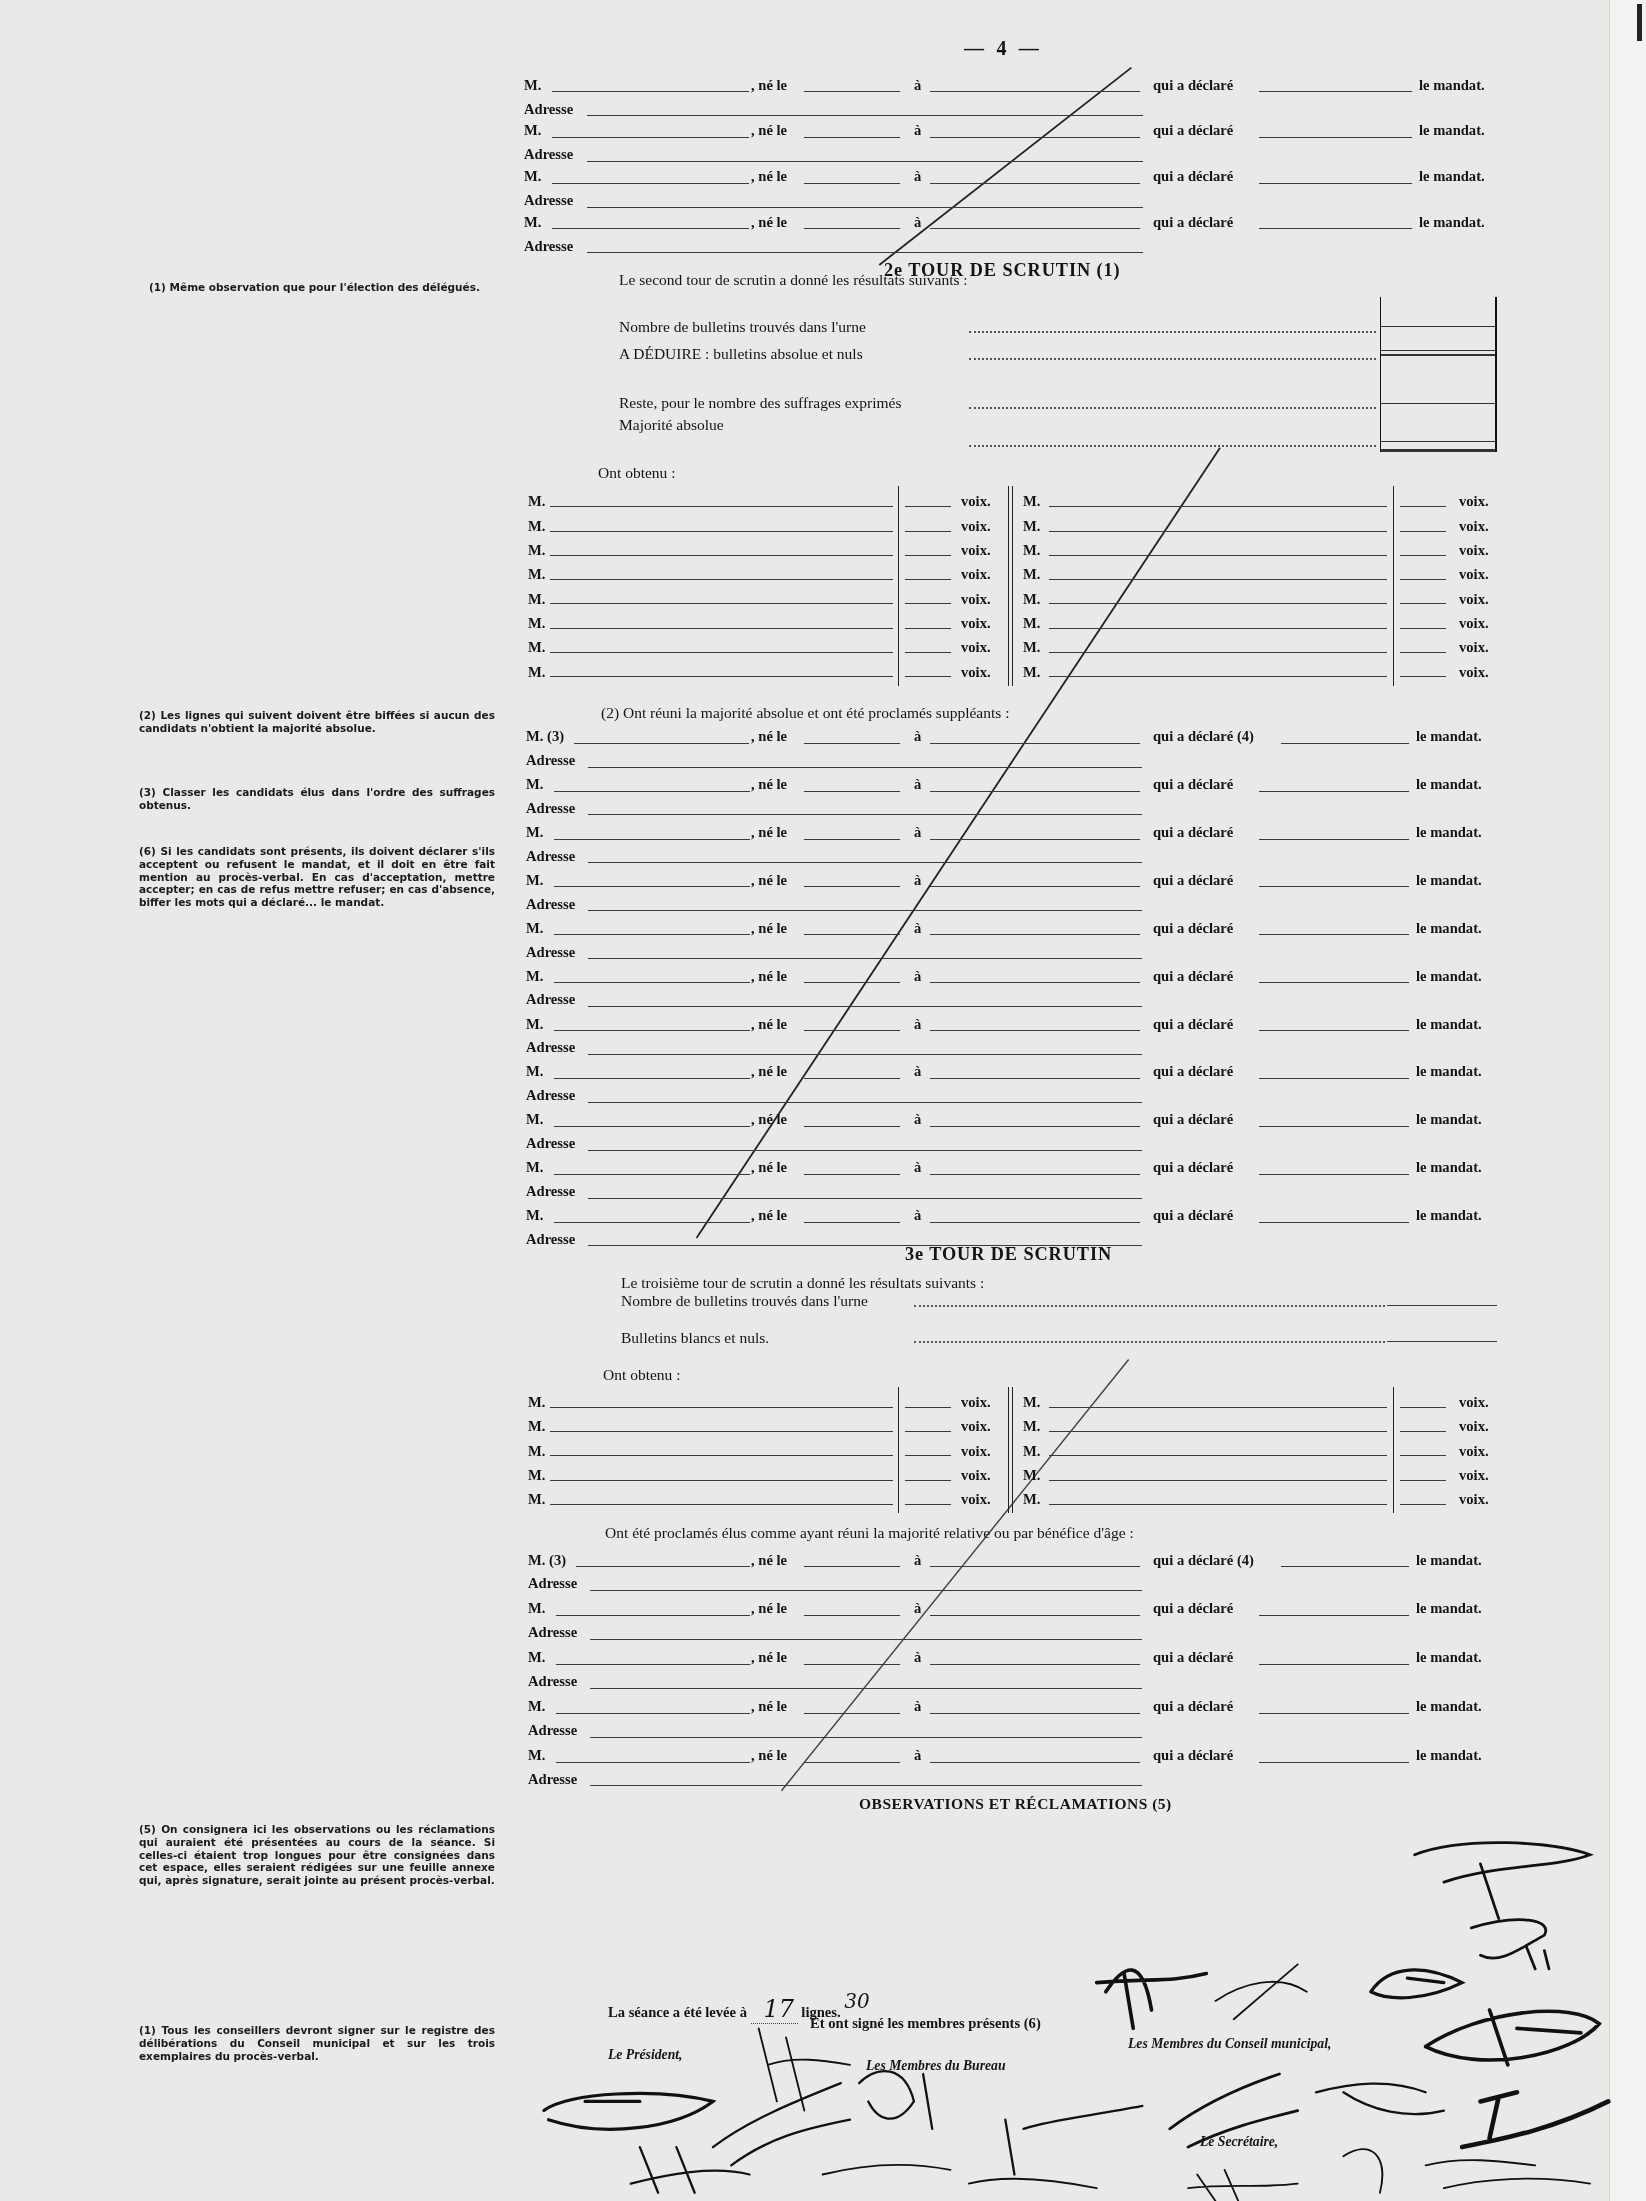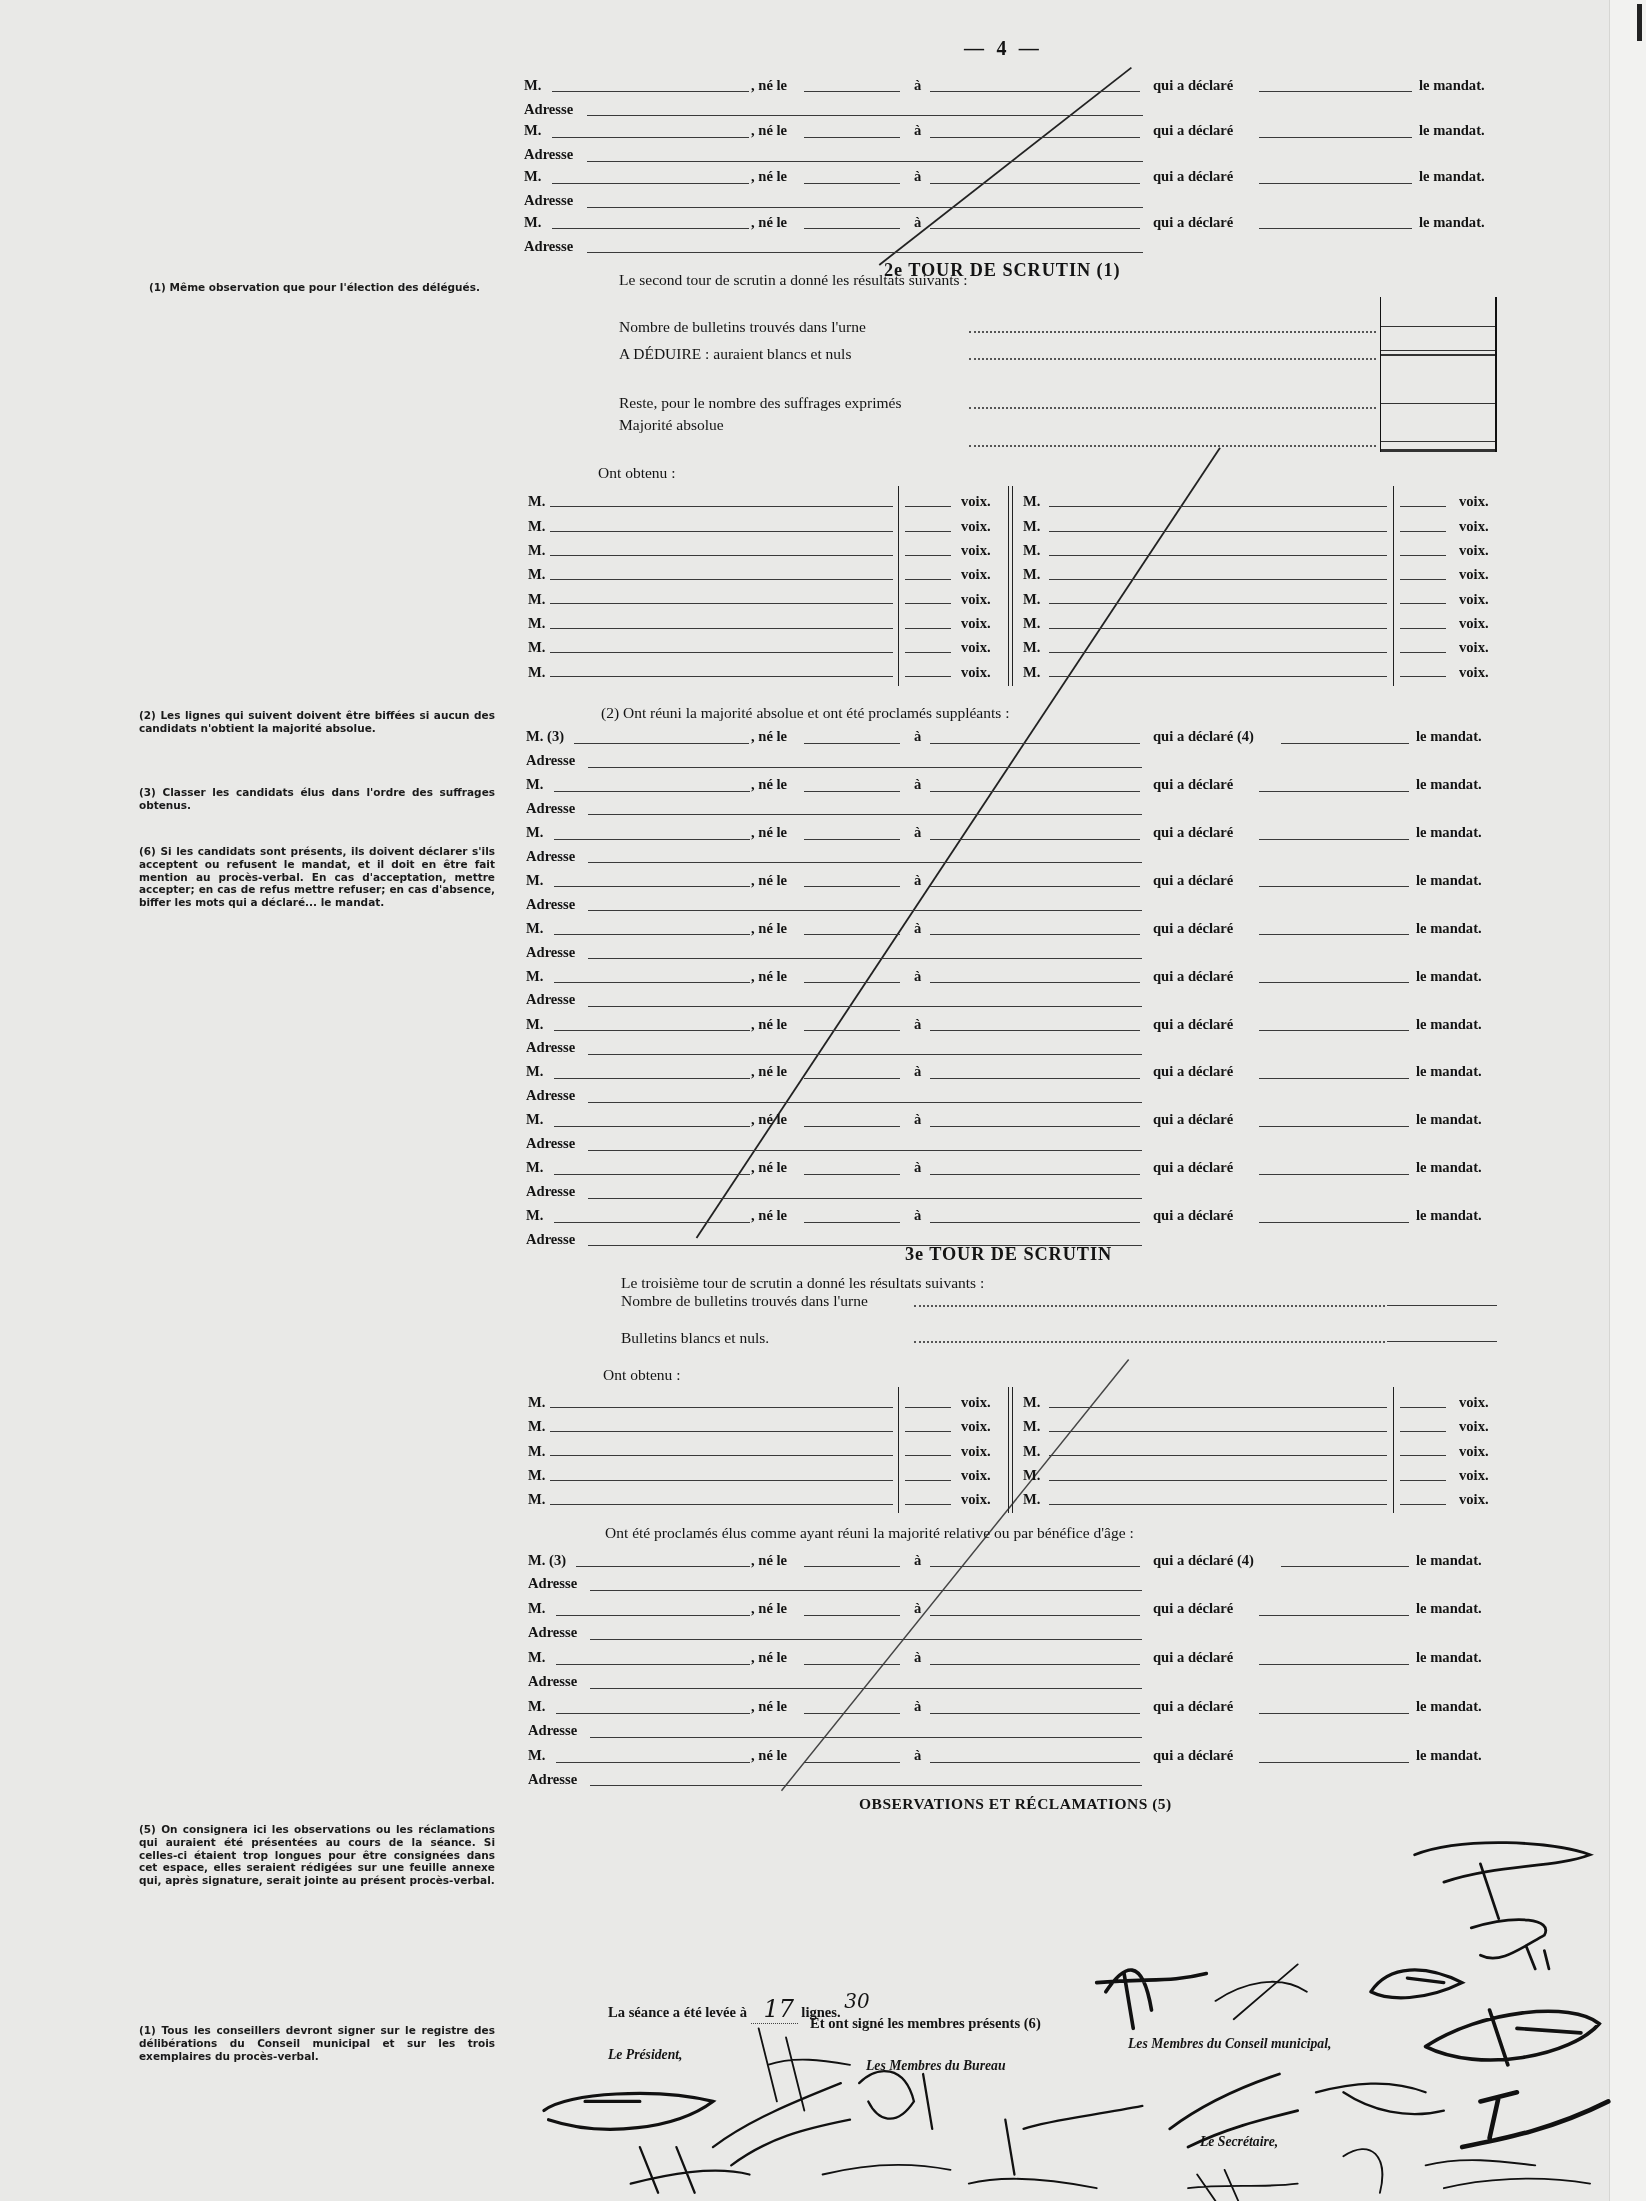--- a/index.html
+++ b/index.html
@@ -103,21 +103,21 @@
 
 <div class="abs h" style="left:884px; top:260px;">2e TOUR DE SCRUTIN (1)</div>
 <div class="abs t2" style="left:619px; top:271px;">Le second tour de scrutin a donné les résultats suivants :</div>
 <div id="sr-lines">
     <div>
       <div class="abs t2" style="left:619px; top:318px;">Nombre de bulletins trouvés dans l'urne</div>
       <div class="dots" style="left:969px; top:331px; width:407px;"></div>
       <div class="abs t2" style="left:1389px; top:314px;"></div>
     </div>
     <div>
-      <div class="abs t2" style="left:619px; top:345px;">A DÉDUIRE : auraient blancs et nuls</div>
+      <div class="abs t2" style="left:619px; top:345px;">A DÉDUIRE : bulletins absolue et nuls</div>
       <div class="dots" style="left:969px; top:358px; width:407px;"></div>
       <div class="abs t2" style="left:1389px; top:342px;"></div>
     </div>
     <div>
       <div class="abs t2" style="left:619px; top:394px;">Reste, pour le nombre des suffrages exprimés</div>
       <div class="dots" style="left:969px; top:407px; width:407px;"></div>
       <div class="abs t2" style="left:1389px; top:390px;"></div>
     </div>
     <div>
       <div class="abs t2" style="left:619px; top:416px;">Majorité absolue</div>

